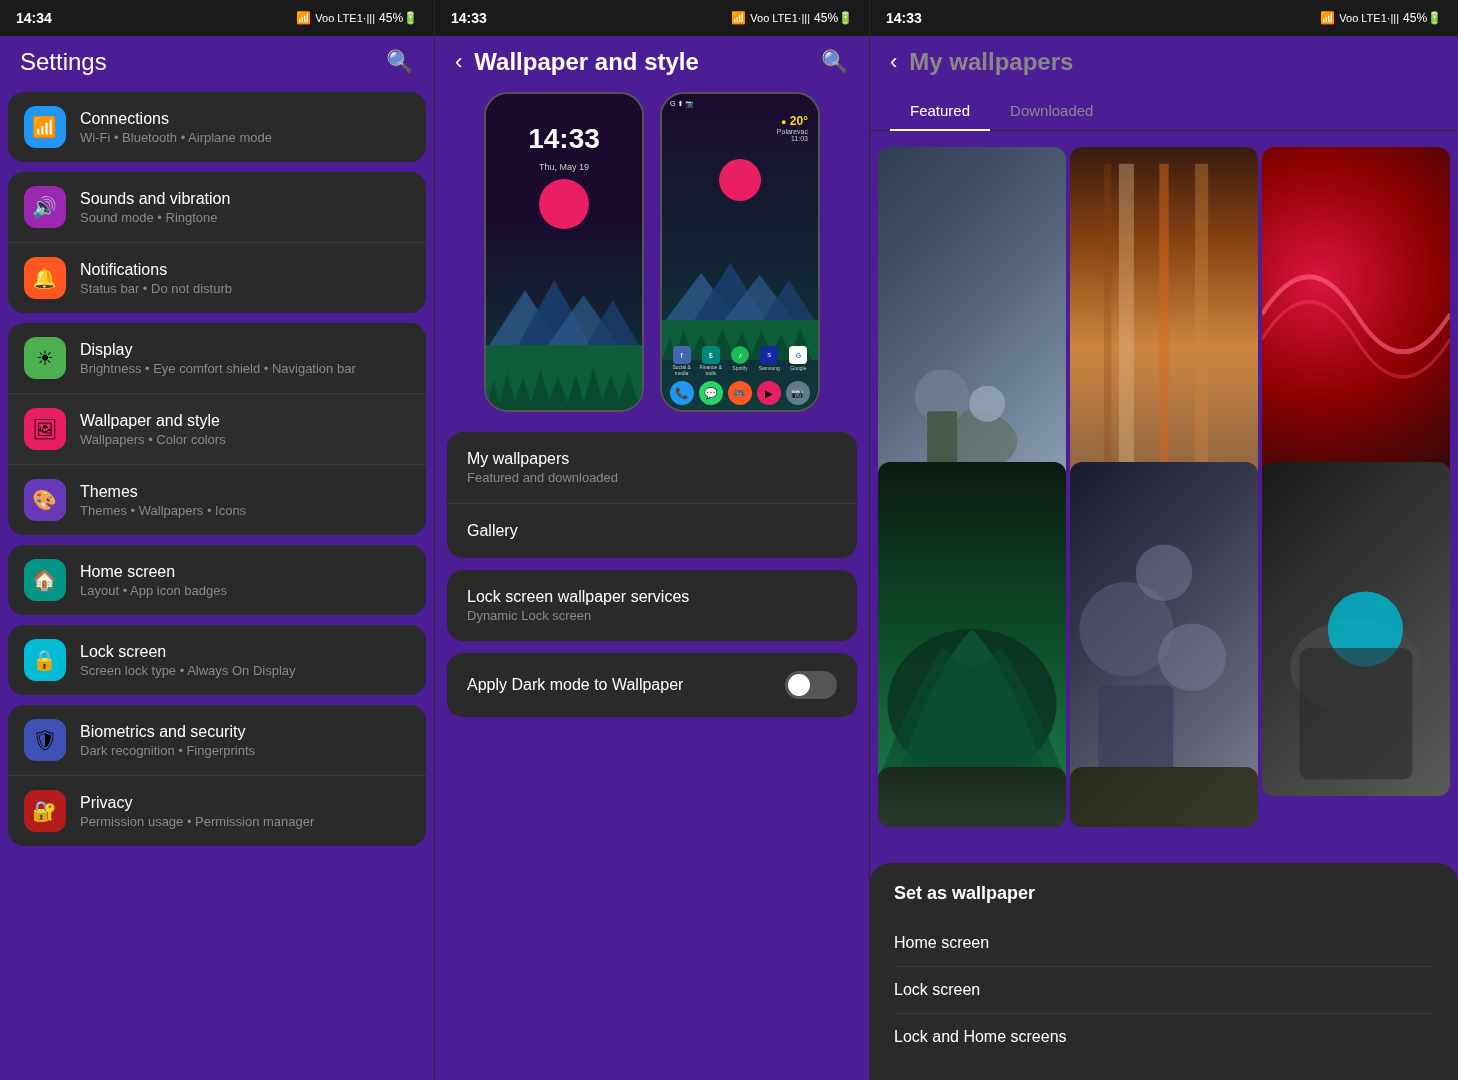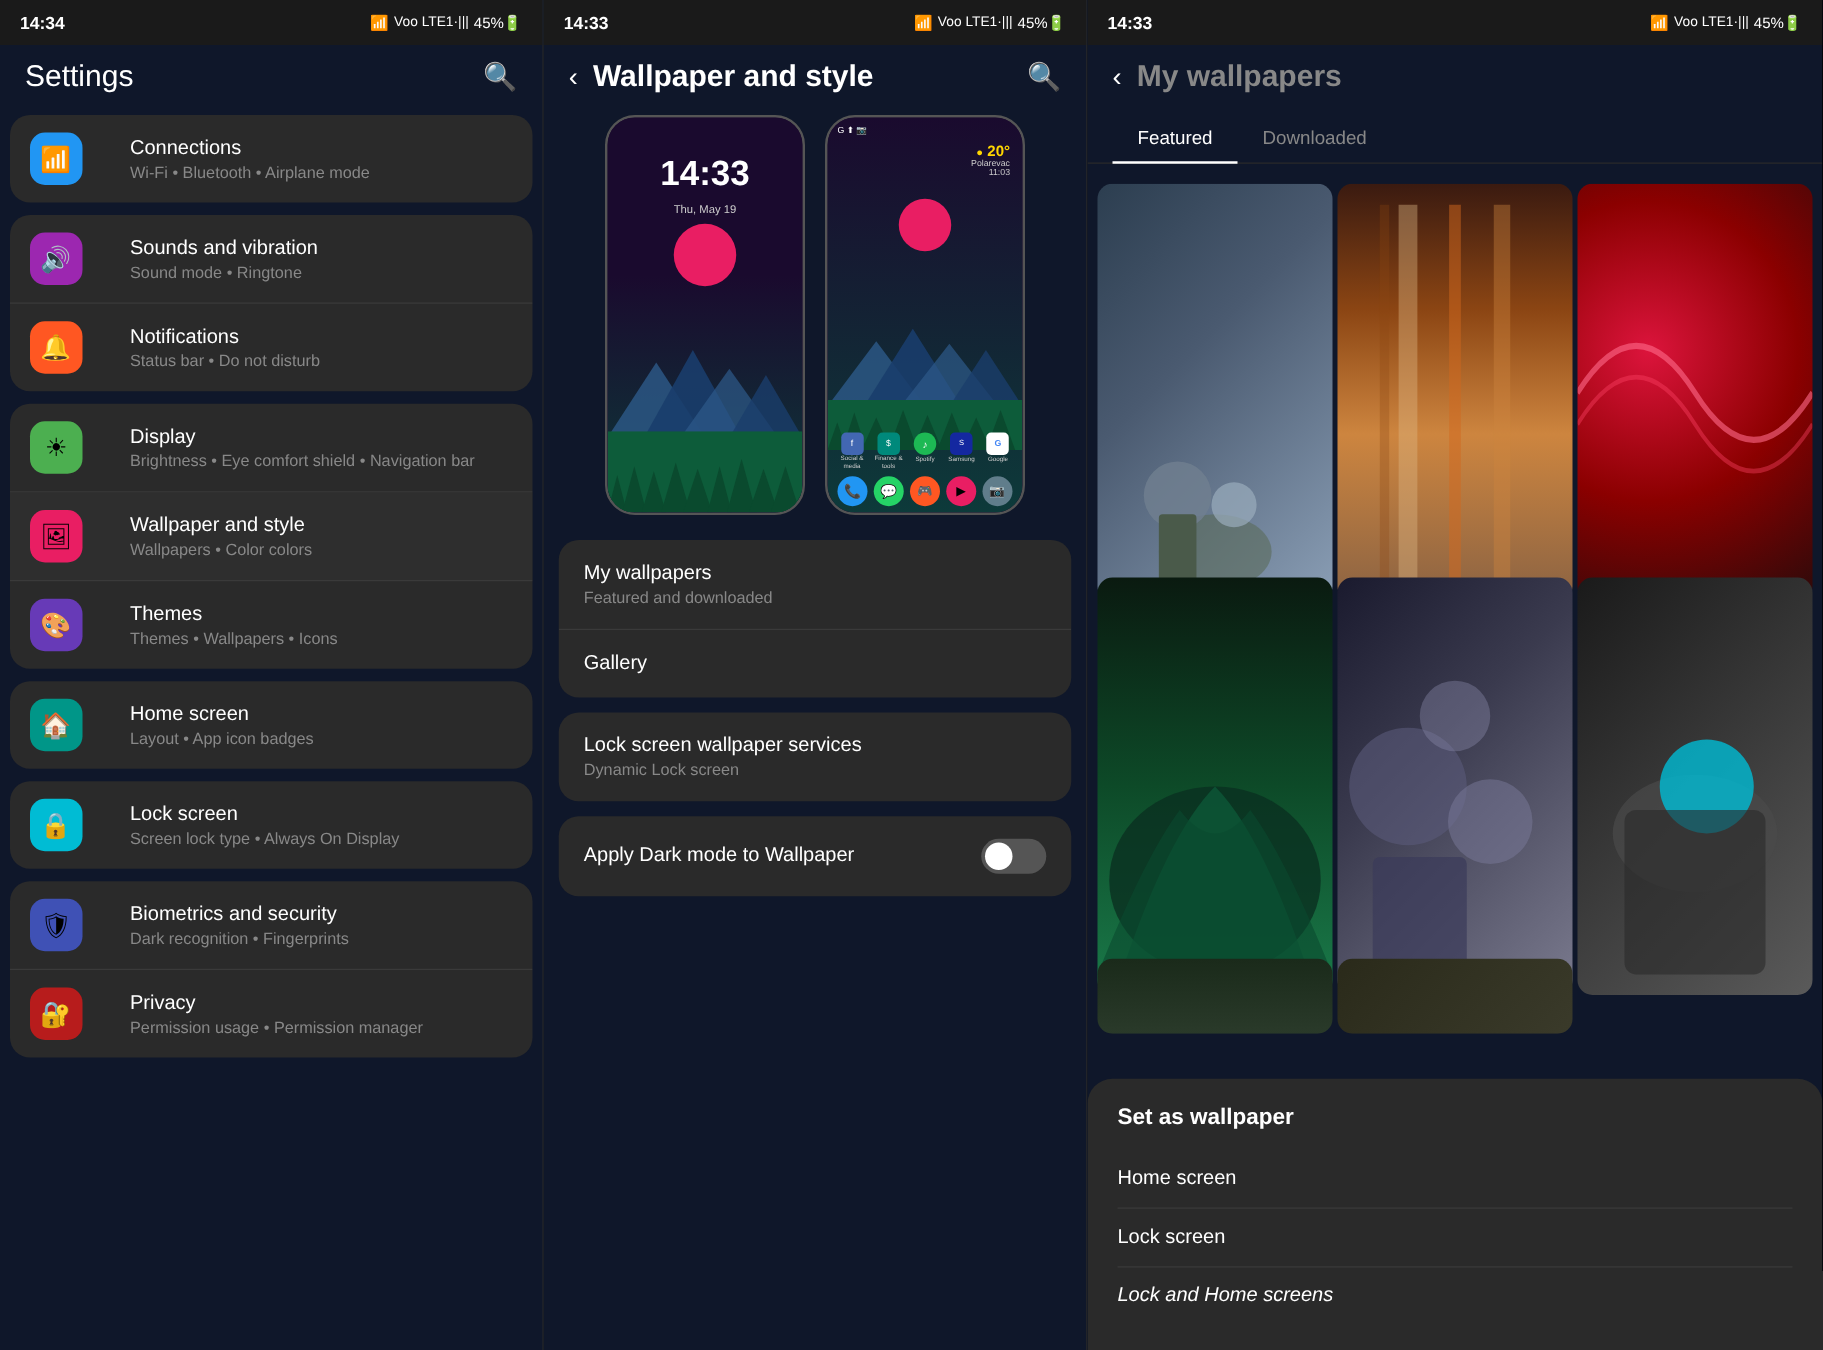--- a/index.html
+++ b/index.html
@@ -8,21 +8,21 @@
       height: 1080px;
       background: #000;
       font-family: 'Segoe UI', Arial, sans-serif;
       display: flex;
       overflow: hidden;
     }
 
     
     .panel {
       height: 1080px;
-      background: #0f172a;
+      background: #4c1d95;
       display: flex;
       flex-direction: column;
       overflow: hidden;
     }
 
     
     .status-bar {
       display: flex;
       justify-content: space-between;
       align-items: center;
@@ -96,21 +96,21 @@
     .icon-purple { background: #9C27B0; }
     .icon-orange { background: #FF5722; }
     .icon-green { background: #4CAF50; }
     .icon-pink { background: #E91E63; }
     .icon-violet { background: #673AB7; }
     .icon-teal { background: #009688; }
     .icon-cyan { background: #00BCD4; }
     .icon-indigo { background: #3F51B5; }
     .icon-red-dark { background: #B71C1C; }
 
-    .settings-item-text { flex: 1; margin-left: 24px; }
+    .settings-item-text { flex: 1; }
     .settings-item-title {
       font-size: 16px;
       color: #fff;
       font-weight: 500;
       margin-bottom: 2px;
     }
     .settings-item-subtitle {
       font-size: 13px;
       color: #888;
     }
@@ -370,21 +370,21 @@
       color: #fff;
       margin-bottom: 16px;
     }
     .popup-option {
       font-size: 16px;
       color: #fff;
       padding: 14px 0;
       border-bottom: 1px solid #3a3a3a;
       cursor: pointer;
     }
-    .popup-option:last-child { border-bottom: none; font-style: italic; }
+    .popup-option:last-child { border-bottom: none; }
 
     
     ::-webkit-scrollbar { width: 0; }
   </style>
 </head>
 <body>
 
 <div class="panel panel-settings">
 
   <div class="status-bar">

